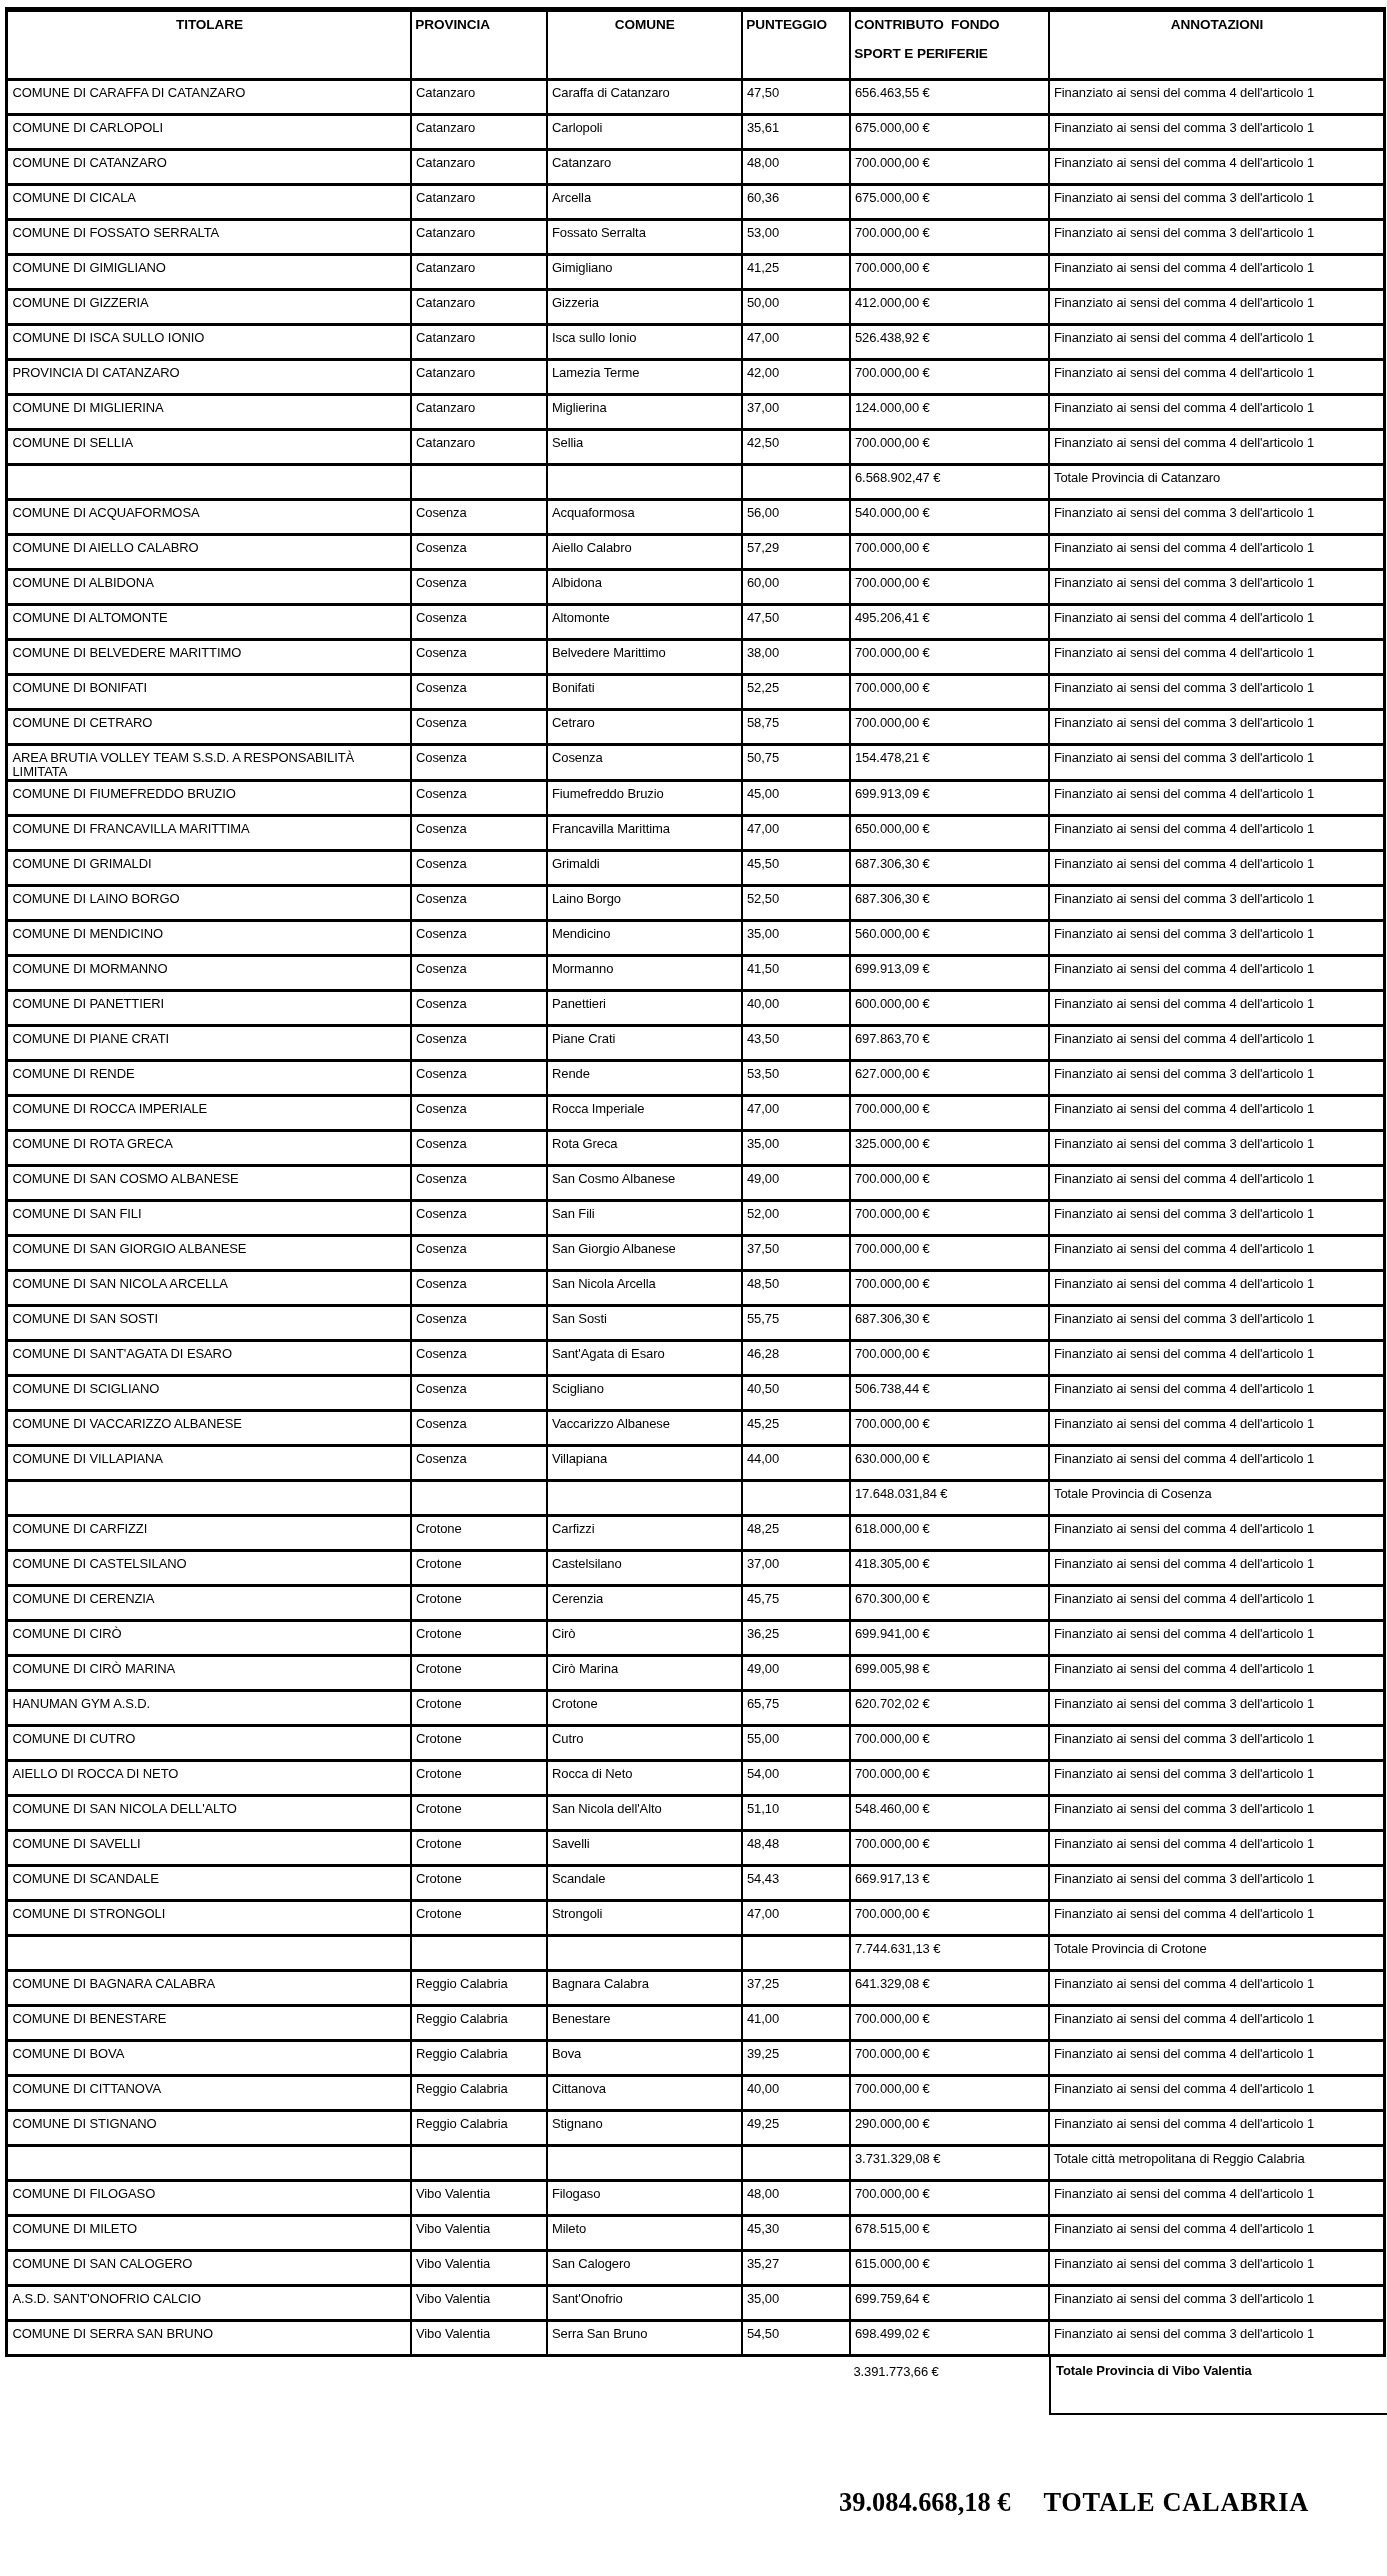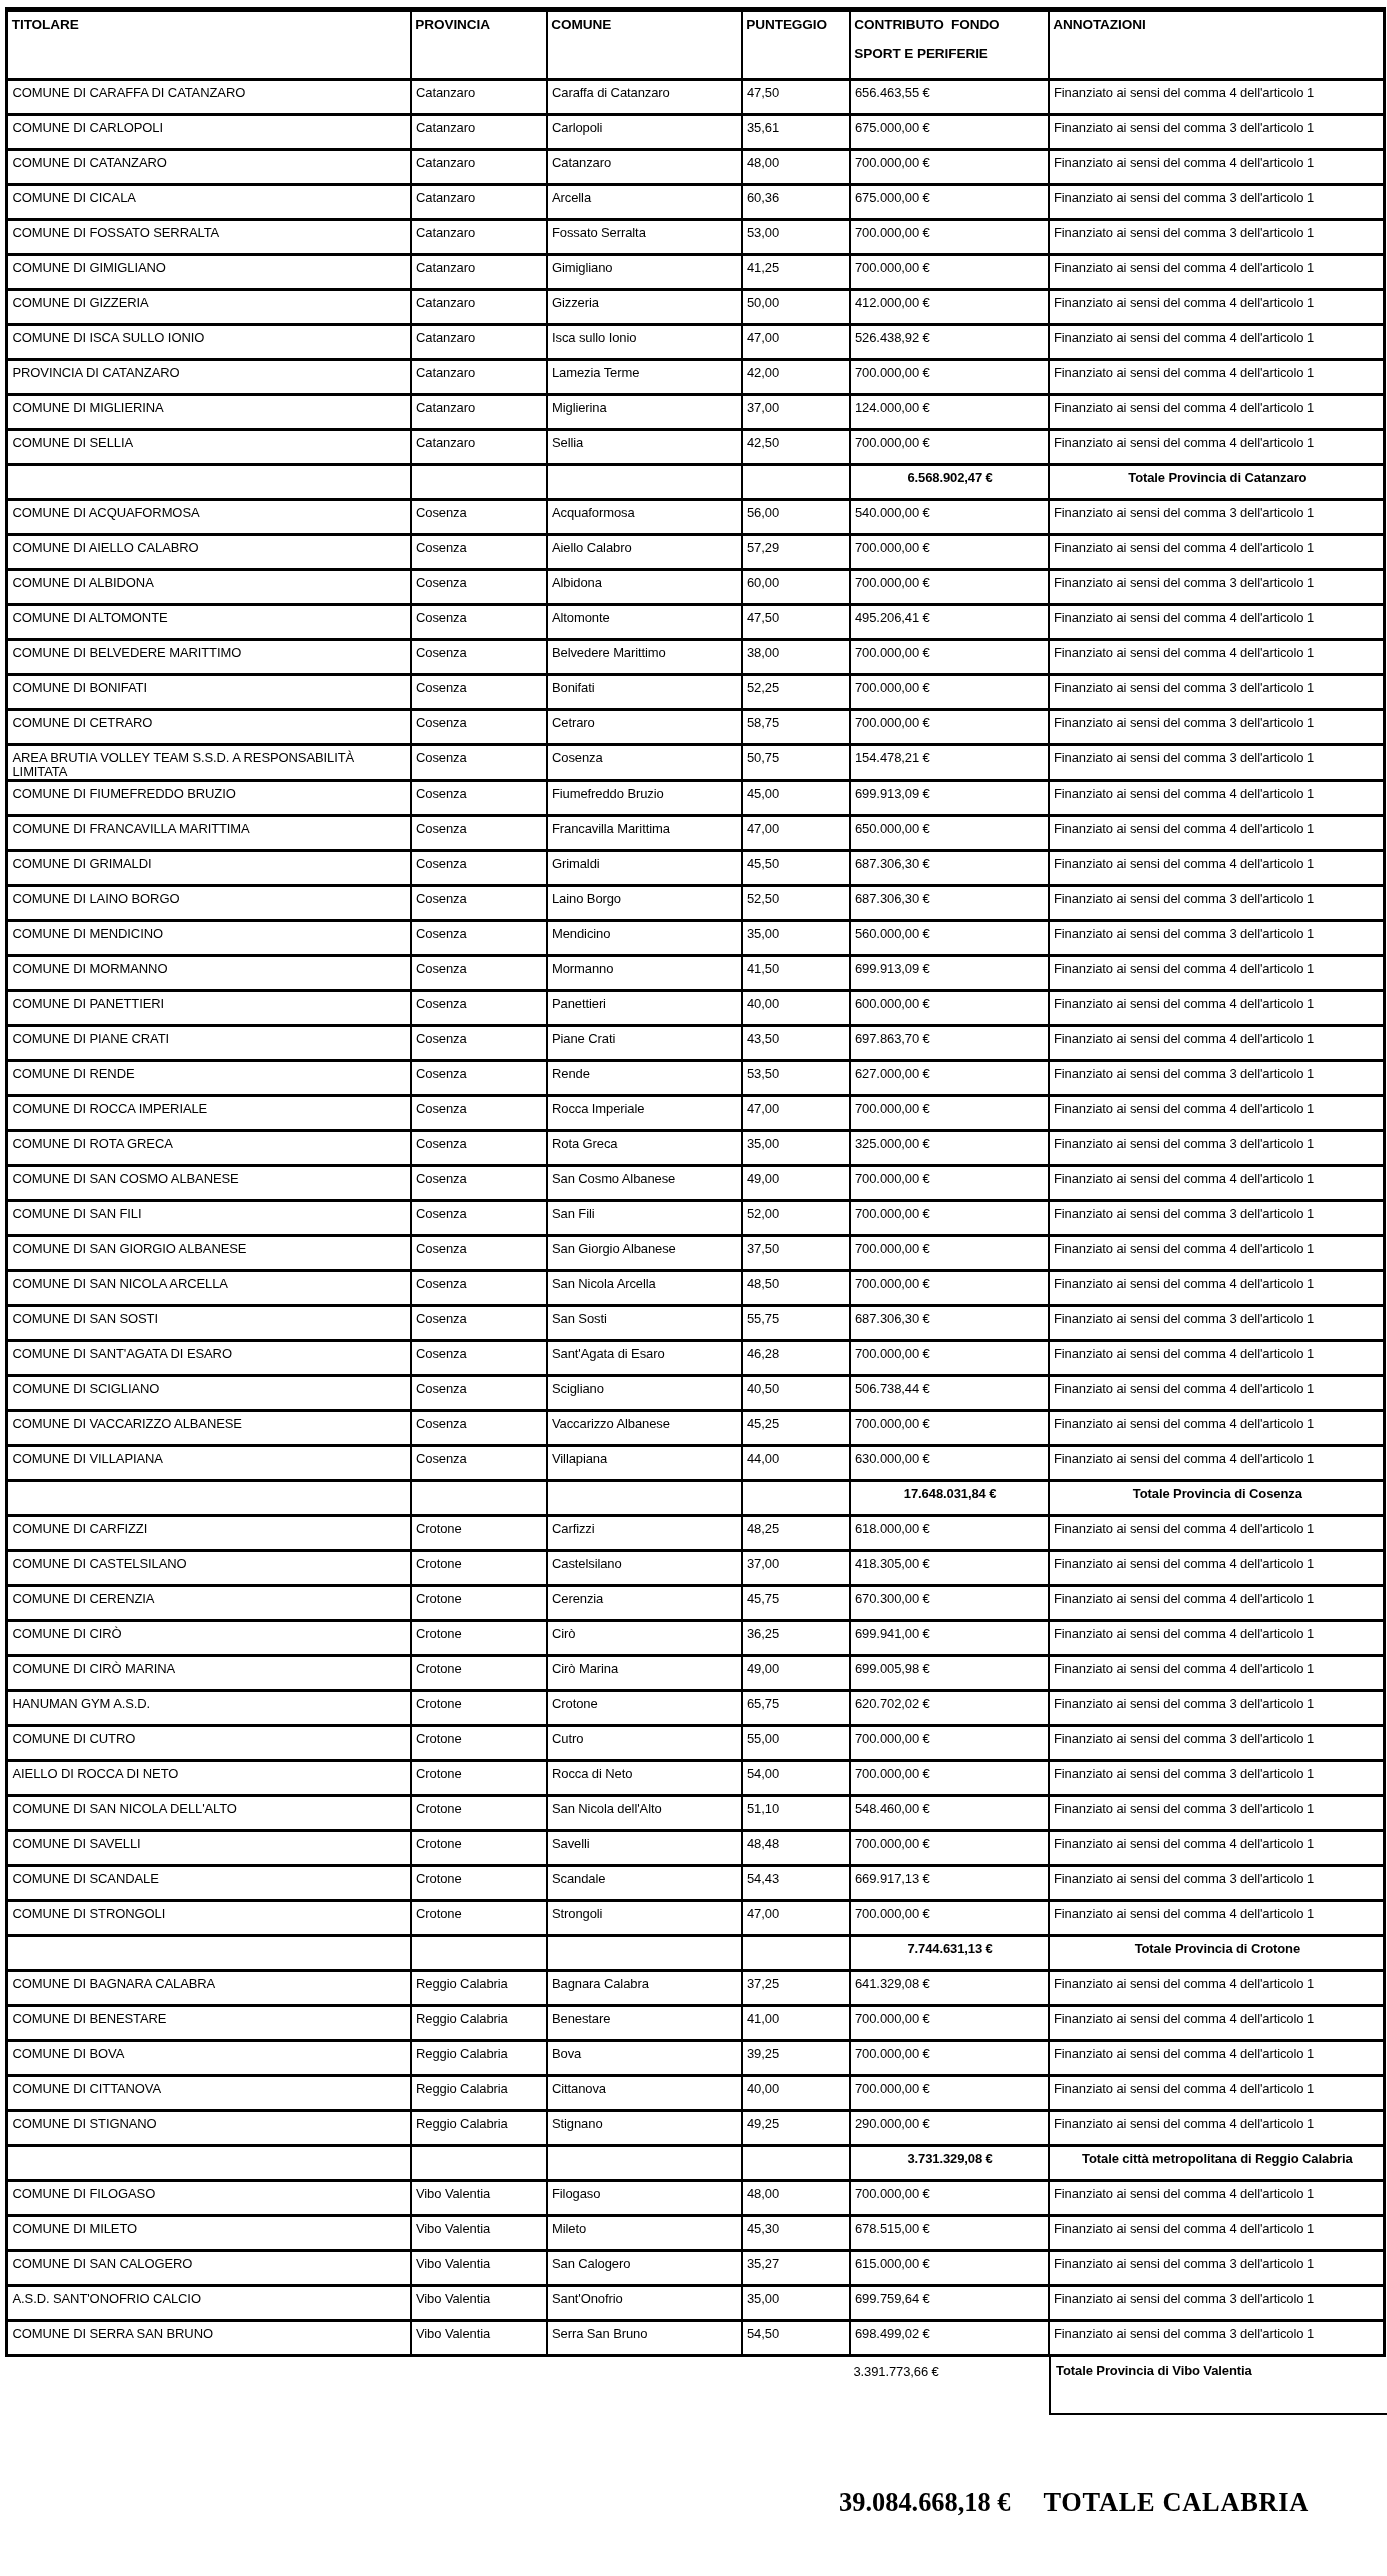--- a/index.html
+++ b/index.html
@@ -6,26 +6,26 @@
   .page{position:relative;width:1388px;height:2576px;background:#fff;
         font-family:"Liberation Sans", sans-serif;color:#000;overflow:hidden;}
   table.fund{border-collapse:collapse;table-layout:fixed;width:1377px;
              margin:6.8px 0 0 5.4px;border:3.4px solid #000;border-top:5.4px solid #000;}
   col.c-titolare{width:404px;} col.c-provincia{width:136px;} col.c-comune{width:195px;}
   col.c-punteggio{width:108px;} col.c-contributo{width:199px;} col.c-annotazioni{width:336px;}
   th,td{border:2px solid #000;border-top-width:3.4px;border-bottom-width:3.4px;
         vertical-align:top;overflow:hidden;text-align:left;
         letter-spacing:-0.1px;background:#fff;}
   thead th{height:61px;font-size:13.6px;font-weight:bold;padding:5.4px 2.7px 0 3.4px;line-height:1.15;}
-  thead th.ctr{}
+  thead th.ctr{text-align:center;}
   thead th .line2{margin-top:13.6px;}
   thead th .pre{white-space:pre;}
   tbody tr{height:35px;}
   tbody td{font-size:13px;font-weight:normal;padding:4.7px 2.7px 0 4.1px;line-height:1.1;}
-  tbody tr.total-row td{font-weight:bold;text-align:center;}
+  tbody tr.total-row td{font-weight:normal;}
   .below{position:relative;width:1383px;height:61px;margin-left:5.4px;}
   .vibo-value{position:absolute;left:848px;top:6.1px;font-size:13px;font-weight:normal;letter-spacing:-0.1px;}
   .vibo-box{position:absolute;left:1044px;top:0;width:331px;height:50px;
             border:2.7px solid #000;border-top:none;padding:5.4px 0 0 4.7px;
             font-size:13px;font-weight:bold;letter-spacing:-0.1px;}
   .calabria{position:absolute;left:839px;top:2487px;
             font-family:"Liberation Serif", serif;font-weight:bold;font-size:26.4px;}
   .calabria .lbl{margin-left:33px;letter-spacing:0.7px;text-align:center;}
 </style>
 </head>

